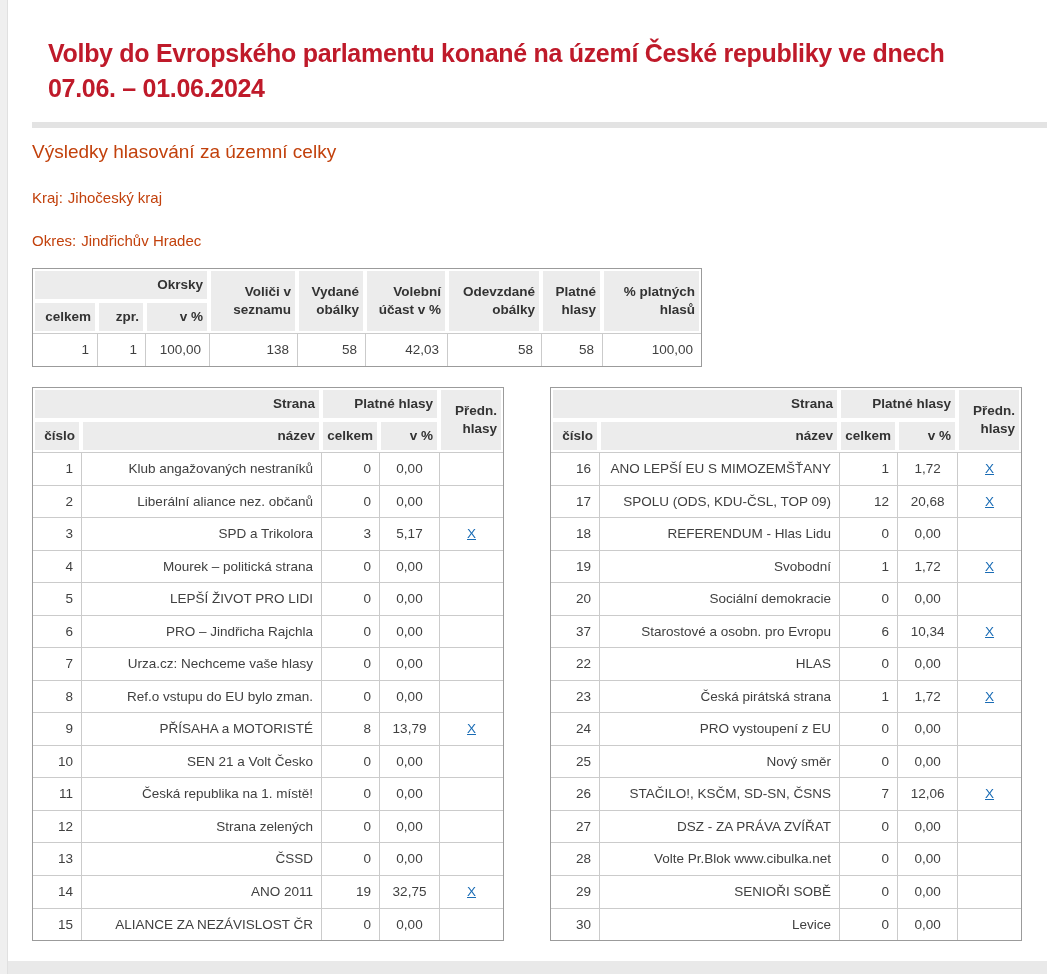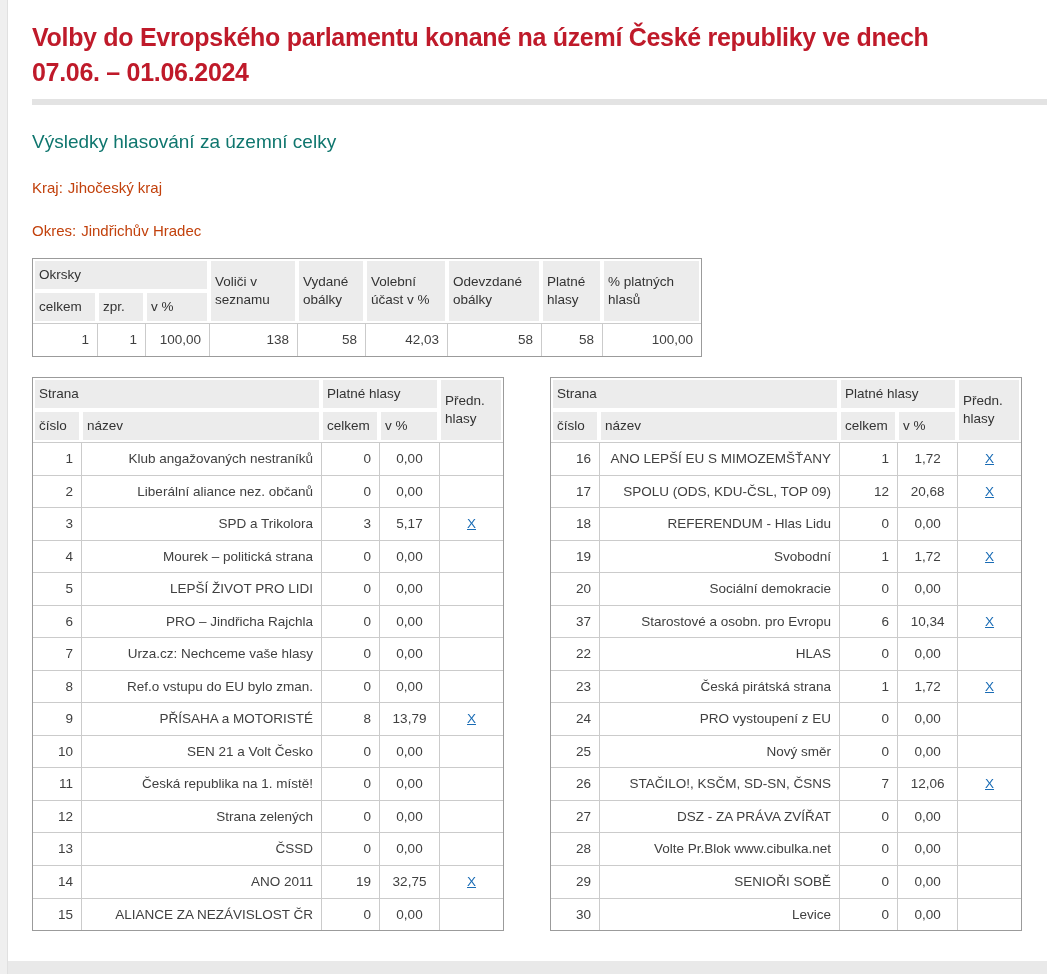--- a/index.html
+++ b/index.html
@@ -27,59 +27,59 @@
     z-index: 5;
   }
   .bottom-strip {
     position: fixed; left: 0; right: 0; bottom: 0; height: 13px;
     background: var(--bottom-strip-gray, #e9e9e9);
     z-index: 4;
   }
   .content { padding: 20px 28px 40px 32px; }
 
   .title {
-    margin: 0;
+    margin: 16px;
     color: var(--title-red, #bf1a2a);
     font-size: 25px;
     line-height: 35px;
     font-weight: bold;
     letter-spacing: -0.3px;
   }
   .title .line { display: block; }
 
   .divider {
     height: 6px;
     background: var(--divider-gray, #e3e3e3);
     margin: 9px -28px 0 0;
   }
 
   .section-heading {
     font-size: 19px;
     font-weight: normal;
-    color: #0f766e;
-    margin: 27px 0 0;
+    color: #c2410c;
+    margin: 14px 0 0;
     line-height: 1.1;
   }
   .meta { font-size: 15px; margin: 27px 0 0; line-height: 1.1; color: #c2410c; }
   .meta .lbl { margin-right: 5px; }
 
   table.tbl {
     border-collapse: separate;
     border-spacing: 0;
     border: 1px solid var(--table-outer-border, #9b9b9b);
     table-layout: fixed;
     font-size: 13.5px;
   }
   table.tbl th {
     background: var(--header-cell-bg, #ececec);
     border: 2px solid #fff;
-    font-weight: normal;
+    font-weight: bold;
     color: #333;
     padding: 5px 4px;
-    text-align: left;
+    text-align: right;
     vertical-align: middle;
     line-height: 1.35;
   }
   table.tbl td {
     background: #fff;
     border-top: 1px solid var(--table-inner-border, #cbcbcb);
     border-left: 1px solid var(--table-inner-border, #cbcbcb);
     padding: 8px 8px;
     color: #404040;
     vertical-align: middle;

